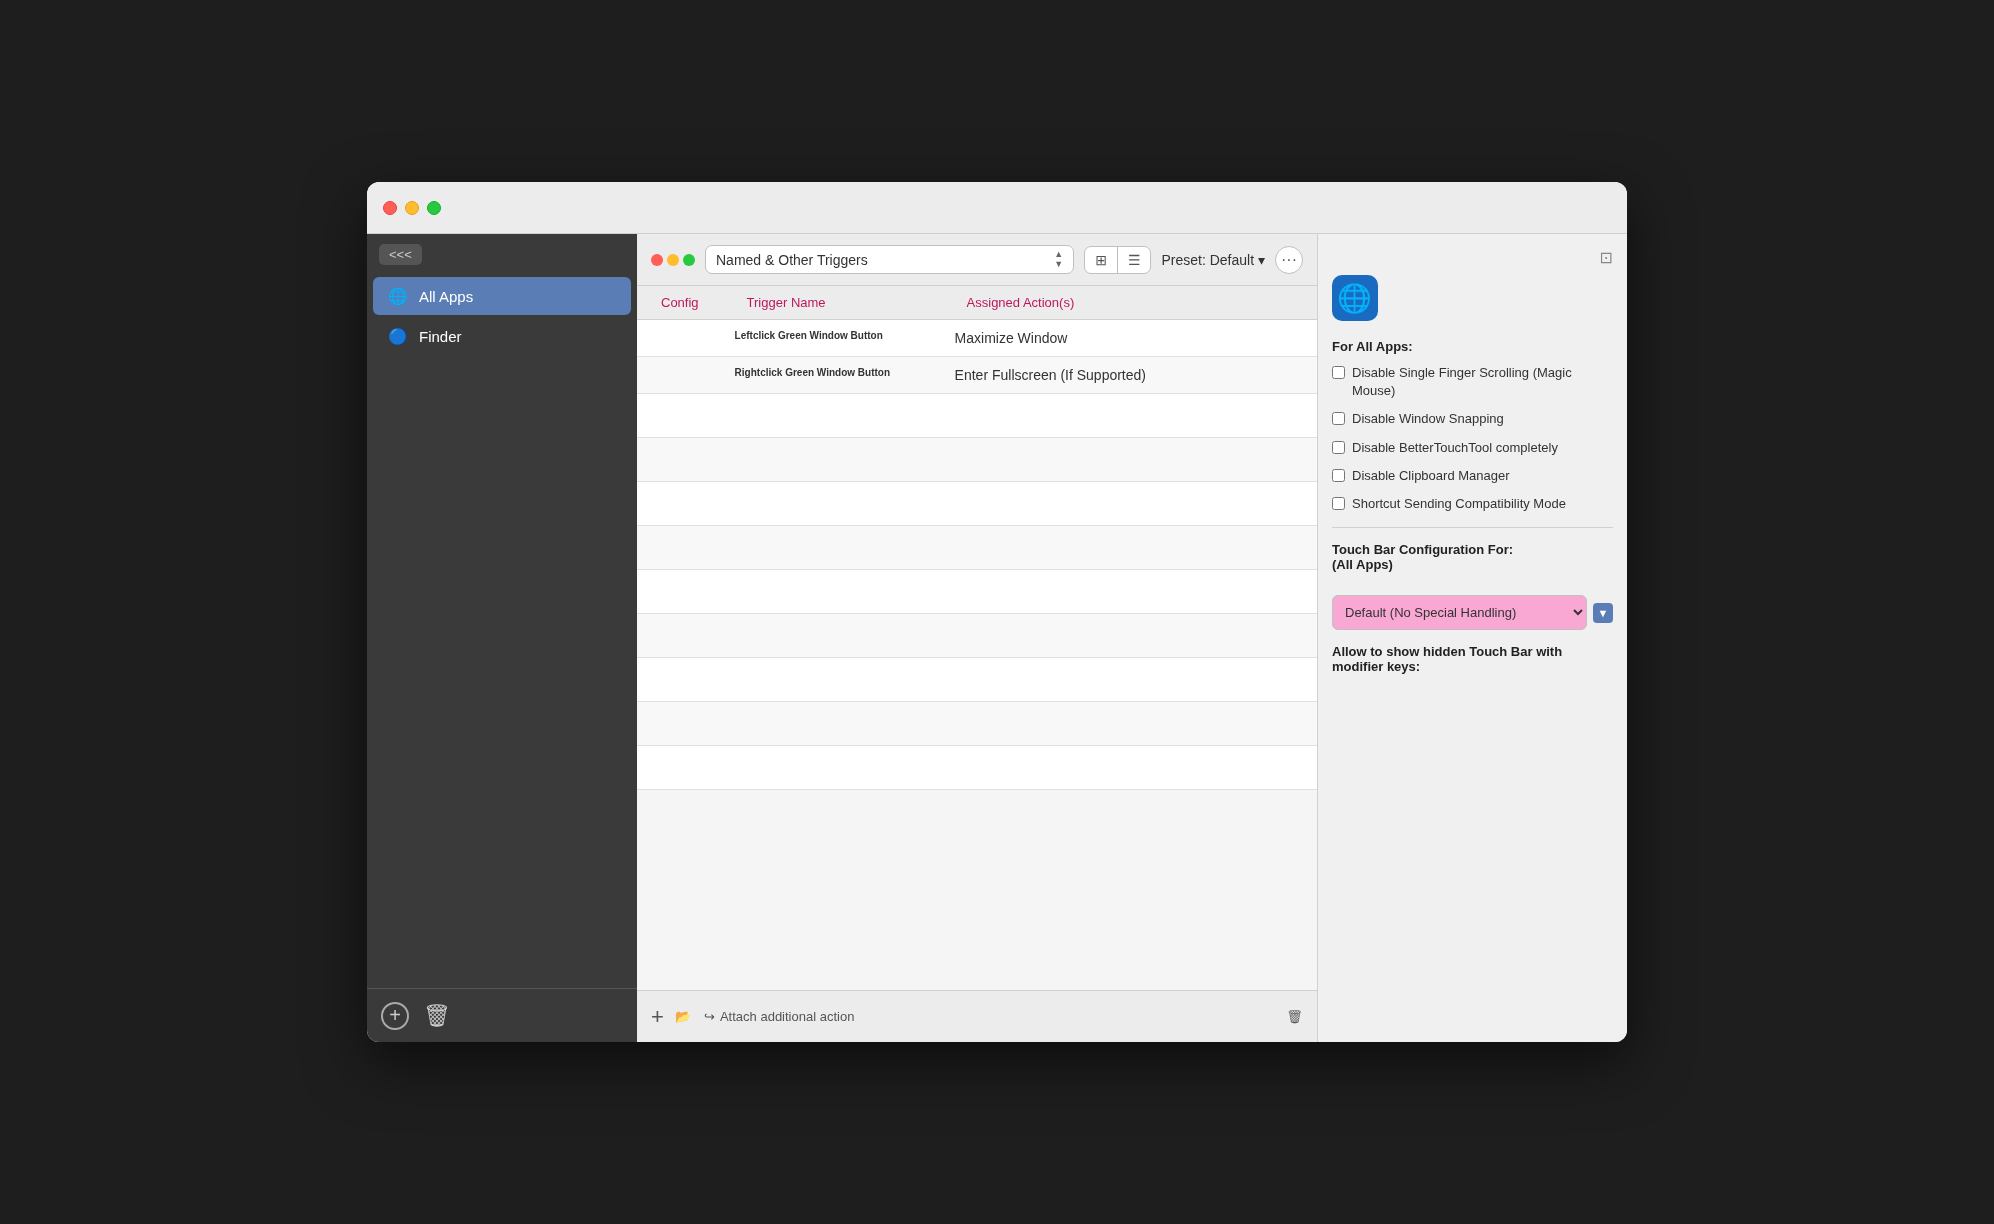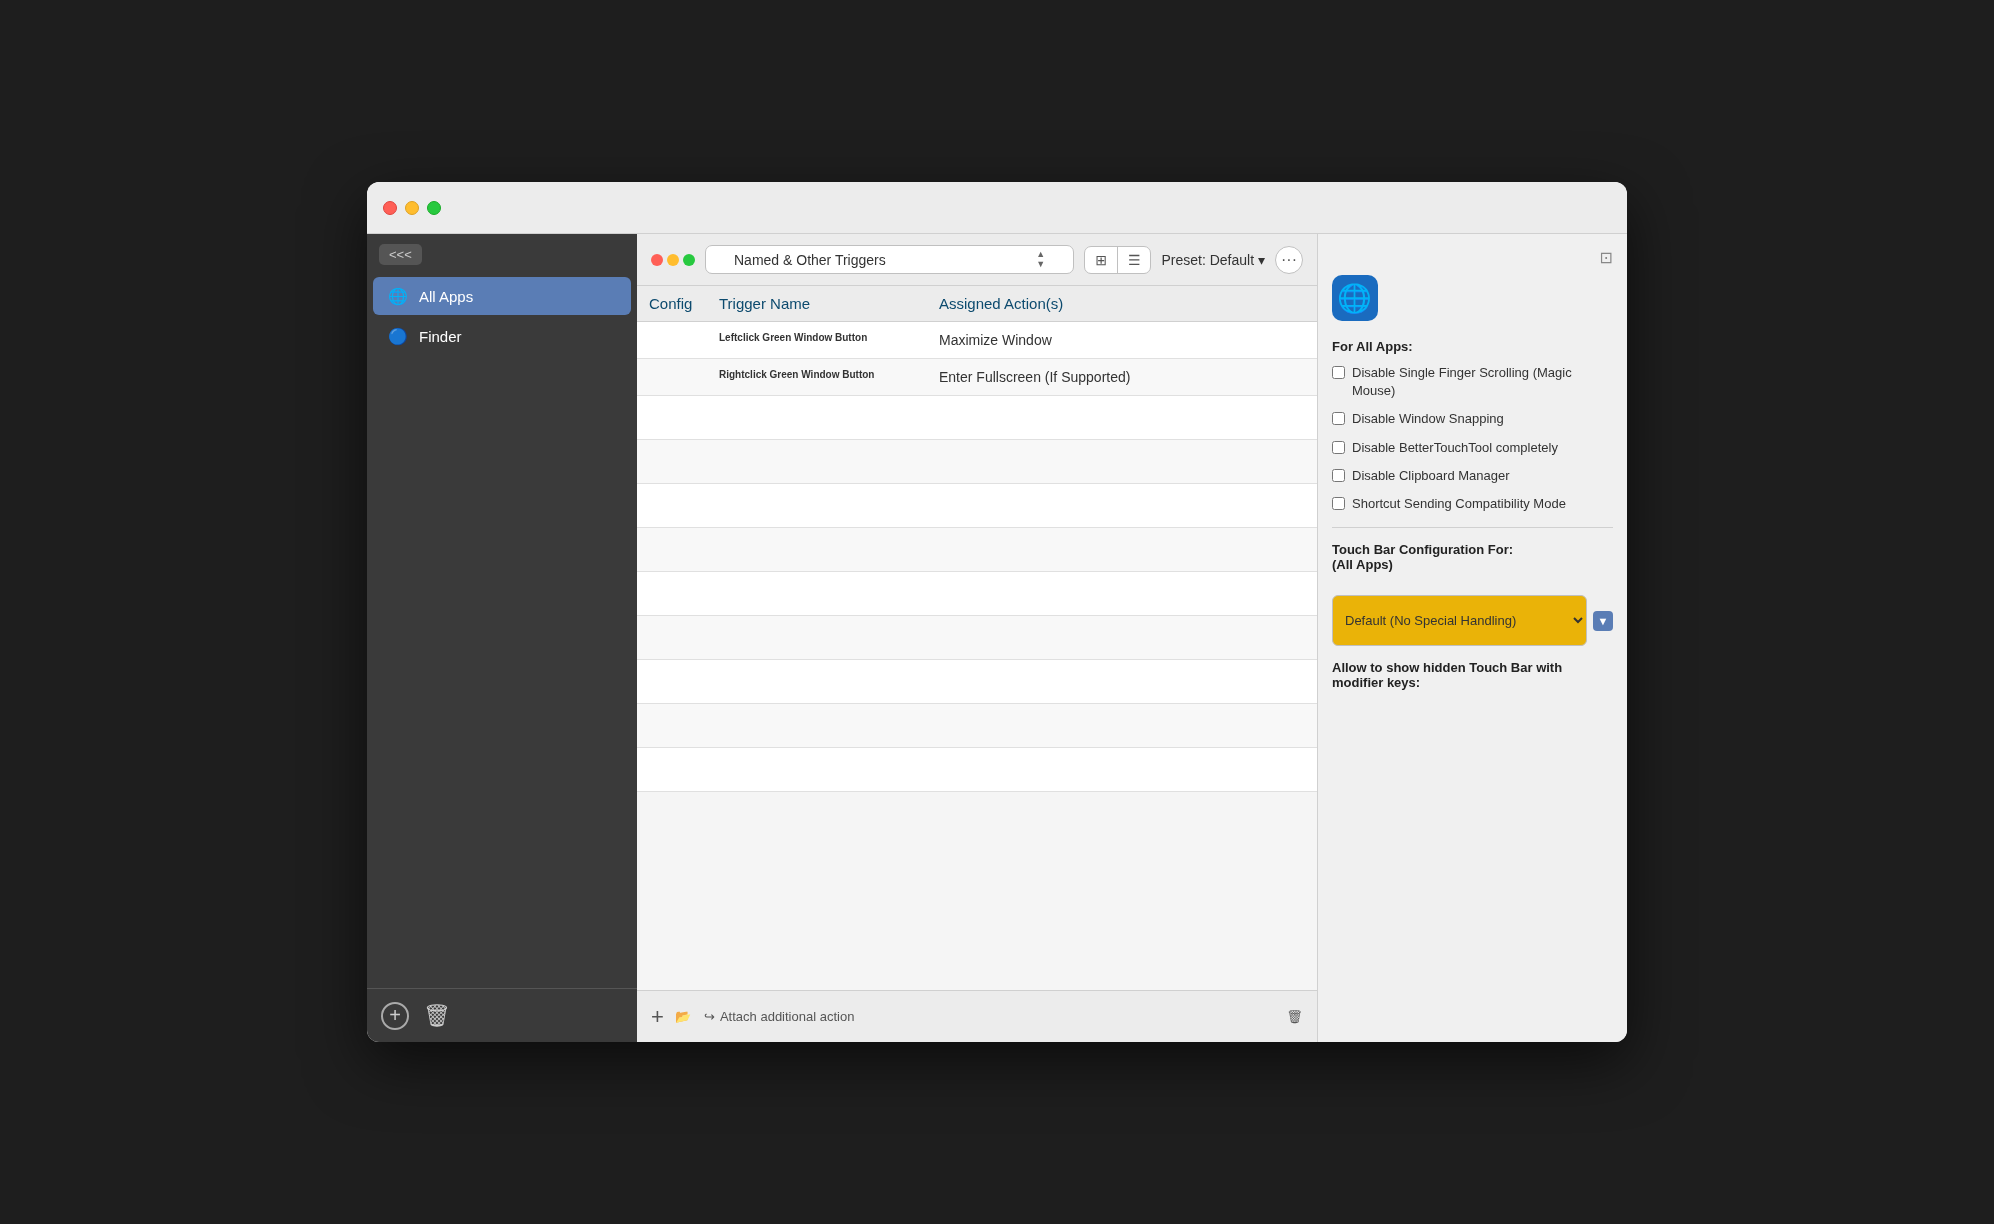--- a/index.html
+++ b/index.html
@@ -169,21 +169,21 @@
     .dot-red { background: #ff5f56; }
     .dot-yellow { background: #ffbd2e; }
     .dot-green { background: #27c93f; }
     .trigger-selector {
       display: flex;
       align-items: center;
       gap: 6px;
       background: white;
       border: 1px solid #c0c0c0;
       border-radius: 7px;
-      padding: 4px 28px;
+      padding: 4px 10px;
       font-size: 14px;
       color: #333;
       cursor: pointer;
       flex: 1;
     }
     .trigger-selector-arrow {
       margin-left: auto;
       color: #666;
       display: flex;
       flex-direction: column;
@@ -233,25 +233,25 @@
     table {
       width: 100%;
       border-collapse: collapse;
       font-size: 14px;
     }
     thead tr {
       background: #ececec;
       border-bottom: 1px solid #d0d0d0;
     }
     thead th {
-      padding: 9px 12px;
+      padding: 9px 24px;
       text-align: left;
       font-weight: 500;
-      color: #0c4a6e;
-      font-size: 15px;
+      color: #be185d;
+      font-size: 13px;
     }
     thead th.config-col { width: 70px; }
     thead th.trigger-col { width: 220px; }
     thead th.action-col { }
     tbody tr {
       border-bottom: 1px solid #e0e0e0;
     }
     tbody tr:nth-child(odd) { background: #ffffff; }
     tbody tr:nth-child(even) { background: #f8f8f8; }
     tbody td {
@@ -368,24 +368,24 @@
       margin-bottom: 23px;
     }
     .dropdown-row {
       display: flex;
       align-items: center;
       gap: 6px;
       margin-bottom: 14px;
     }
     .dropdown-select {
       flex: 1;
-      background: #eab308;
+      background: #f9a8d4;
       border: 1px solid #c0c0c0;
       border-radius: 6px;
-      padding: 16px 8px;
+      padding: 8px 8px;
       font-size: 13px;
       color: #333;
       cursor: pointer;
     }
     .dropdown-arrow {
       width: 20px;
       height: 20px;
       background: #5a7db5;
       border-radius: 4px;
       display: flex;

